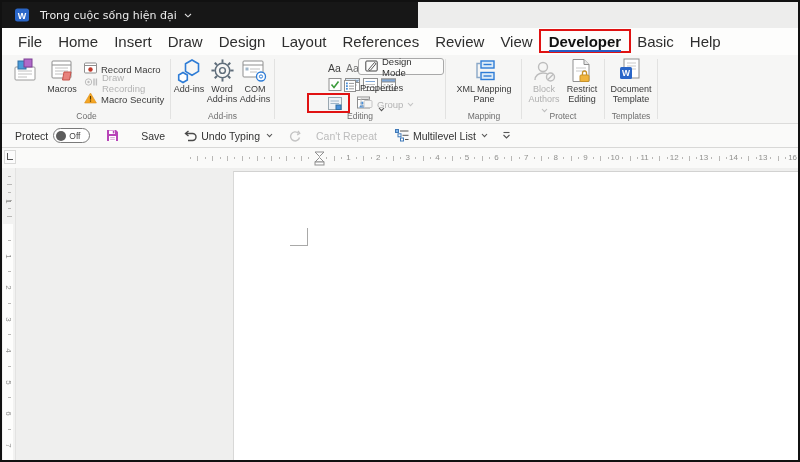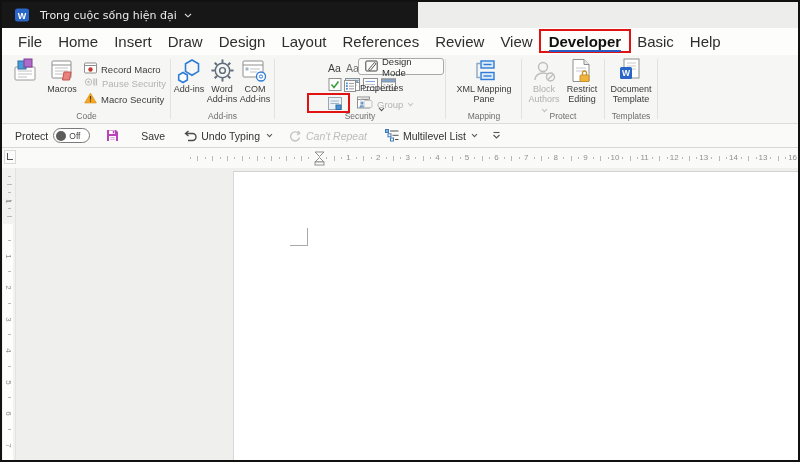--- a/index.html
+++ b/index.html
@@ -169,21 +169,21 @@
       </div>
       <div class="smallbtn disabled" style="left:80px;top:21px;">
         <span>
           <svg width="14" height="12" viewBox="0 0 14 12" fill="none" stroke="#bdbdbd">
                 <circle cx="4.5" cy="6" r="3.2"></circle>
                 <circle cx="4.5" cy="6" r="1.2" fill="#bdbdbd" stroke="none"></circle>
                 <line x1="10" y1="2.5" x2="10" y2="9.5" stroke-width="1.4"></line>
                 <line x1="12.4" y1="2.5" x2="12.4" y2="9.5" stroke-width="1.4"></line>
               </svg>
         </span>
-        <span>Pause Security</span>
+        <span>Draw Recording</span>
       </div>
       <div class="smallbtn" style="left:80px;top:37px;">
         <span>
           <svg width="13" height="12" viewBox="0 0 13 12">
                 <path d="M6.5 1 L12.4 11 H0.6 Z" fill="#f5a623" stroke="#d98e1b" stroke-width="0.6"></path>
                 <rect x="5.9" y="4" width="1.2" height="3.6" fill="#5b3a00"></rect>
                 <rect x="5.9" y="8.4" width="1.2" height="1.3" fill="#5b3a00"></rect>
               </svg>
         </span>
         <span>Macro Security</span>
@@ -357,21 +357,21 @@
                 <rect x="4" y="3.5" width="8" height="7" rx="1" fill="#f6f6f5"></rect>
               </svg>
         </span>
         <span>Group</span>
         <span class="chev">
           <svg width="7" height="5" viewBox="0 0 7 5" fill="none" stroke="#c4c4c4" stroke-width="1.1">
                 <polyline points="1,1 3.5,3.7 6,1"></polyline>
               </svg>
         </span>
       </div>
-      <div class="glabel">Security</div>
+      <div class="glabel">Editing</div>
     </div>
     <div class="rdiv" style="left:443px;"></div>
 
     <div class="rgroup" style="left:446px;width:72px;">
       <div class="bigbtn" style="left:4px;width:64px;">
         <span class="bicon">
           <svg width="24" height="23" viewBox="0 0 24 23" fill="none" stroke="#2e7cd6" stroke-width="1.4">
                 <path d="M8 4.5H5v14h3" stroke="#8aa8c8"></path>
                 <rect x="9" y="2" width="13" height="7" fill="#dcebf8"></rect>
                 <rect x="9" y="13.5" width="13" height="7" fill="#dcebf8"></rect>
@@ -465,21 +465,21 @@
       <svg width="7" height="5" viewBox="0 0 7 5" fill="none" stroke="#555" stroke-width="1.1">
             <polyline points="1,1 3.5,3.7 6,1"></polyline>
           </svg>
     </span>
     <span style="margin-left:16px;display:inline-flex;">
       <svg width="13" height="12" viewBox="0 0 13 12" fill="none" stroke="#c4c4c4" stroke-width="1.4">
             <path d="M10.5 7.5a4.5 4.5 0 1 1-1.2-4.3"></path>
             <path d="M9 1l1.7 2.3L8.2 5"></path>
           </svg>
     </span>
-    <span class="lbl dis" style="margin-left:4px;font-style:italic;">Can't Repeat</span>
+    <span class="lbl dis" style="margin-left:14px;">Can't Repeat</span>
     <span style="margin-left:18px;display:inline-flex;">
       <svg width="14" height="13" viewBox="0 0 14 13">
             <rect x="0.5" y="0.5" width="3" height="3" fill="#7fb3e8" stroke="#3f79b8"></rect>
             <line x1="5" y1="2" x2="13.5" y2="2" stroke="#555"></line>
             <rect x="3" y="4.8" width="3" height="3" fill="#fff" stroke="#3f79b8"></rect>
             <line x1="7.5" y1="6.3" x2="13.5" y2="6.3" stroke="#555"></line>
             <rect x="5.5" y="9" width="3" height="3" fill="#fff" stroke="#3f79b8"></rect>
             <line x1="10" y1="10.5" x2="13.5" y2="10.5" stroke="#555"></line>
           </svg>
     </span>

